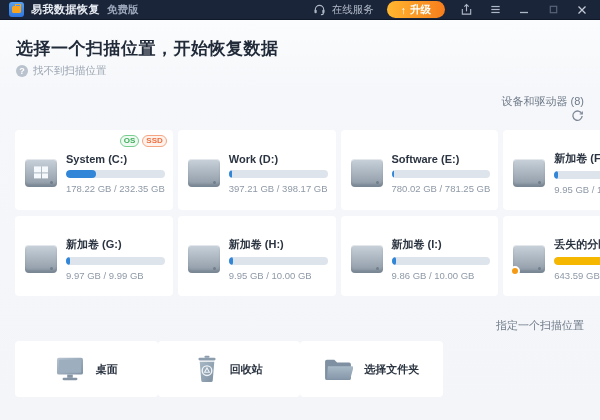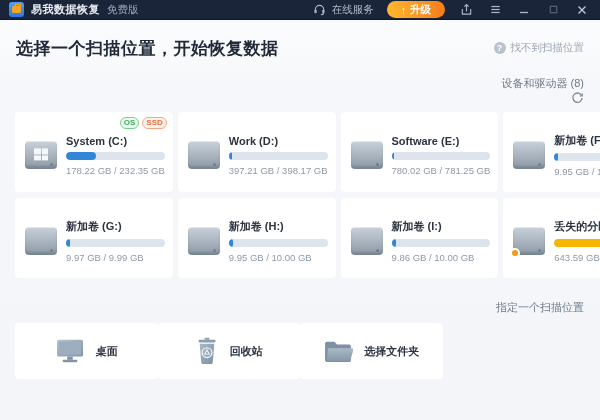--- a/index.html
+++ b/index.html
@@ -11,31 +11,31 @@
   
   .titlebar { height:20px; background:#1b2539; display:flex; align-items:center;
               justify-content:space-between; padding:0 10px 0 9px; border-bottom:1px solid #10192a; flex:none; }
   .tb-left { display:flex; align-items:center; gap:7px; }
   .app-logo { width:15px; height:15px; border-radius:3px; background:linear-gradient(180deg,#55a1f2,#2e76e0);
               display:flex; align-items:center; justify-content:center; }
   .app-logo .case { width:9px; height:7px; border-radius:1.5px; background:#f6a41f; position:relative; }
   .app-logo .case:before { content:""; position:absolute; left:2.5px; top:-2px; width:4px; height:2px;
               border:1px solid #f6a41f; border-bottom:none; border-radius:1px 1px 0 0; }
   .app-title { font-size:11px; font-weight:bold; color:#e9edf4; letter-spacing:.5px; }
-  .edition { font-size:10.5px; color:#9aa5ba; font-weight:normal;text-align:center; }
+  .edition { font-size:10.5px; color:#9aa5ba; font-weight:bold;text-align:center; }
   .tb-right { display:flex; align-items:center; gap:13px; }
   .online { display:flex; align-items:center; gap:4px; color:#aeb8c6; font-size:10.5px; cursor:pointer; }
   .btn-upgrade { display:flex; align-items:center; gap:4px; height:17px; padding:0 14px; border:none;
               border-radius:9px; background:linear-gradient(90deg,#ffb72f,#f77d1c); color:#fff;
               font-size:10.5px; font-weight:bold; cursor:pointer; font-family:inherit; }
   .tb-ico { display:flex; align-items:center; justify-content:center; width:16px; height:16px; cursor:pointer; }
 
   
   .content { flex:1; background:linear-gradient(180deg,#fbfcfd 0,#f5f7fa 70px,#f3f5f8 100%); }
-  .page-header { display:flex; align-items:flex-start; justify-content:space-between; padding:17px 16px 12px 16px; }
+  .page-header { display:flex; align-items:flex-start; justify-content:space-between; padding:17px 16px 12px 16px;flex-direction:column; }
   .page-title { font-size:17px; font-weight:bold; color:#202a38; letter-spacing:.5px; }
   .help-link { display:flex; align-items:center; gap:5px; font-size:10.5px; color:#9aa4b1; margin-top:4px; cursor:pointer; }
   .q-ico { width:12px; height:12px; border-radius:50%; background:#b9c2cd; color:#fff; font-size:9px;
            font-weight:bold; display:flex; align-items:center; justify-content:center; }
 
   .section-head { display:flex; align-items:flex-end; margin:4px 16px 8px 16px;flex-direction:column; }
   .section-head .label { font-size:11px; color:#6e7a88; }
   .section-head .refresh { margin-left:8px; cursor:pointer; display:flex; }
   .section-head .divider { flex:1; height:1px; background:#e3e8ee; margin-left:14px; }
 

